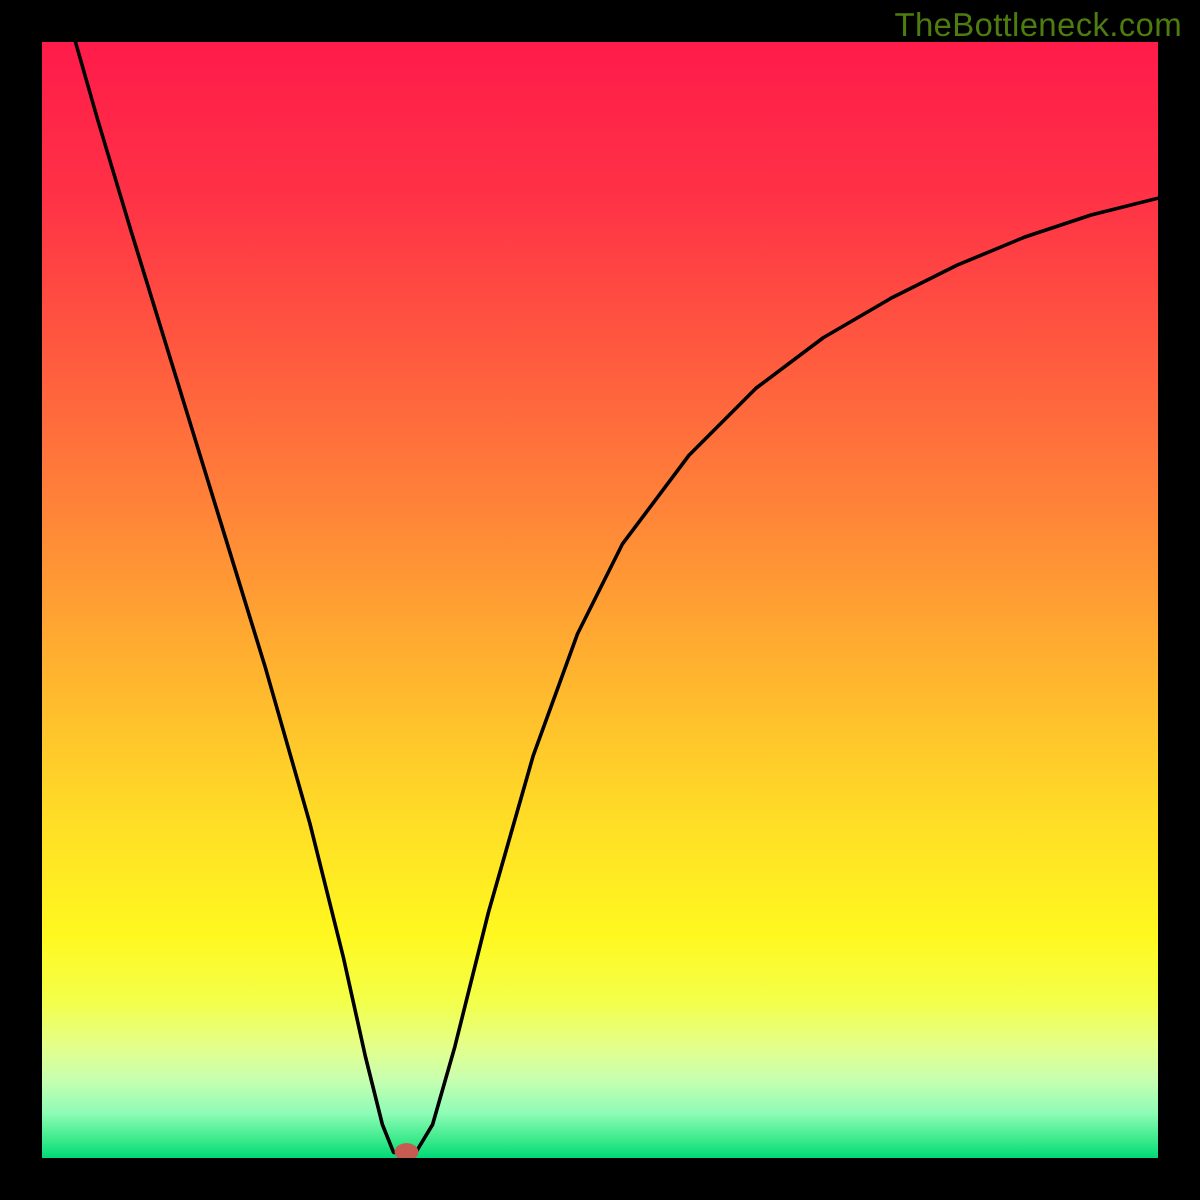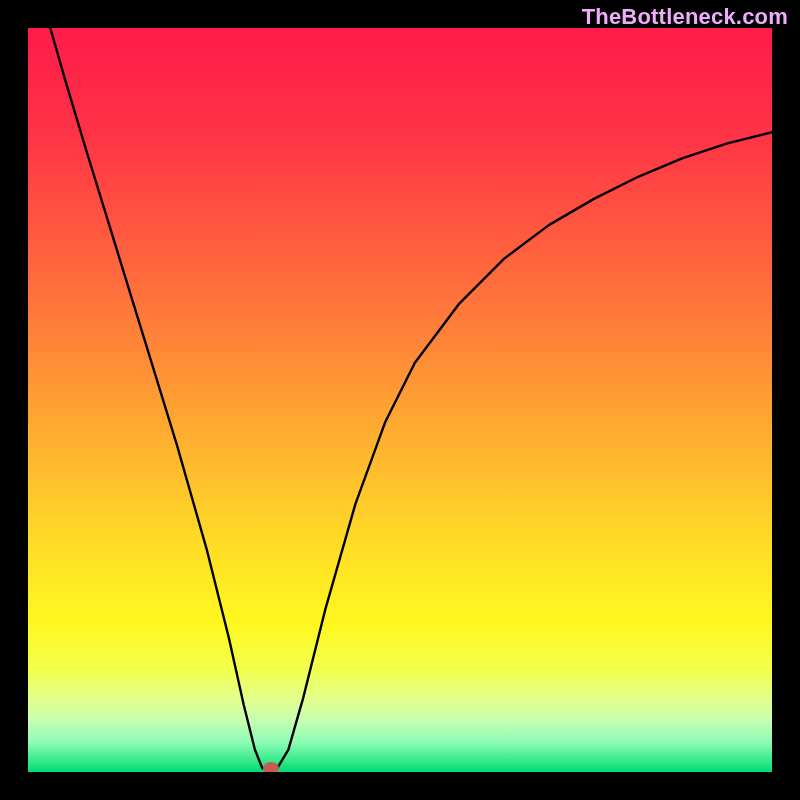--- a/index.html
+++ b/index.html
@@ -38,23 +38,23 @@
     position: absolute;
     left: 0;
     top: 0;
     width: 744px;
     height: 744px;
   }
   .watermark {
     position: absolute;
     top: 4px;
     right: 12px;
-    color: #f0abfc;
+    color: #4d7c0f;
     font-size: 22px;
-    font-weight: 700;
+    font-weight: 400;
     letter-spacing: 0.2px;
   }
   .marker {
     position: absolute;
     width: 16px;
     height: 12px;
     border-radius: 50%;
     background: #c65b52;
     transform: translate(-50%, -50%);
   }

